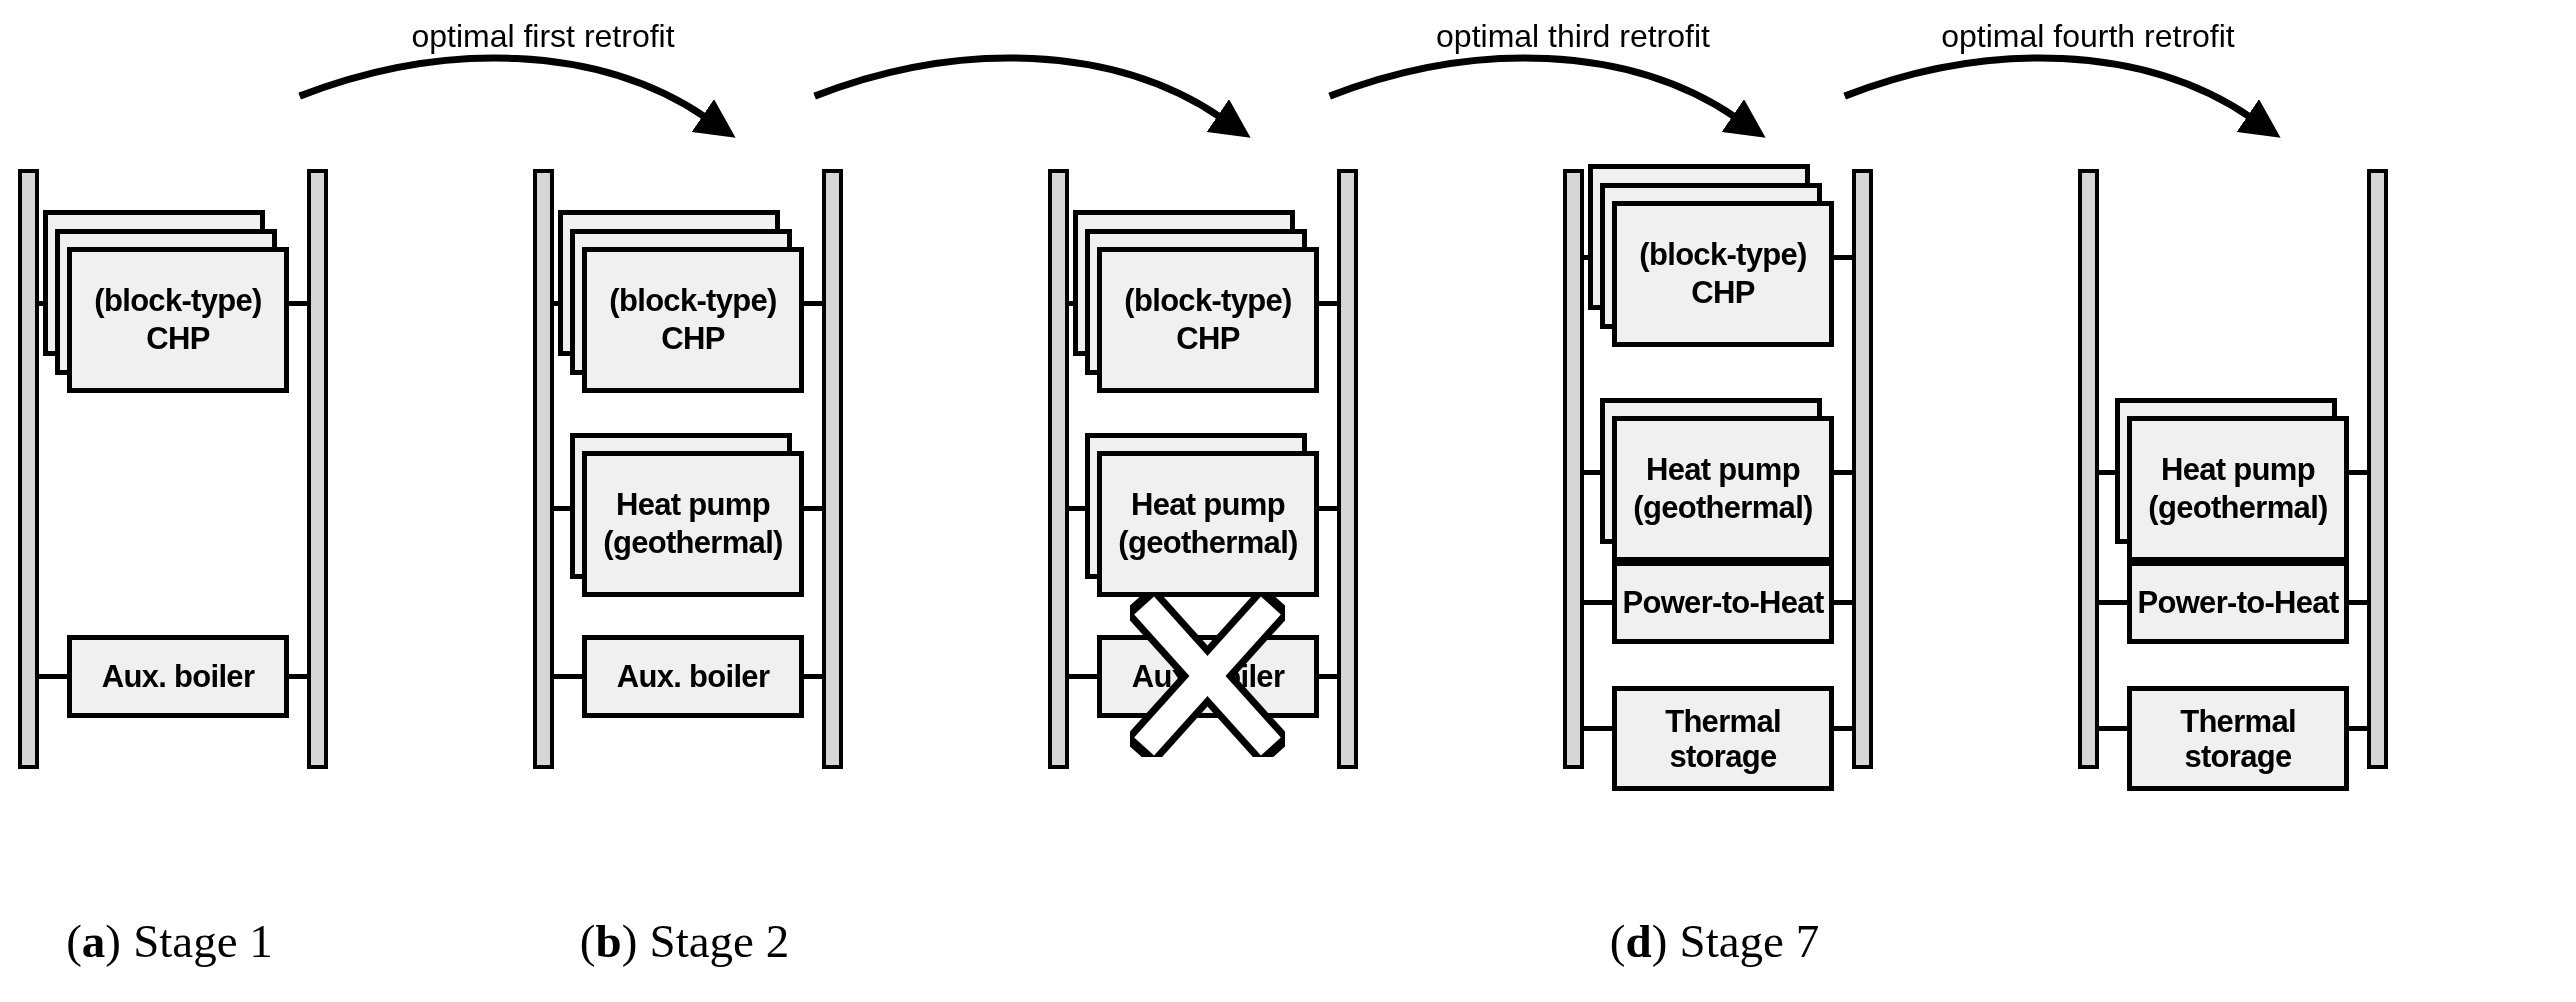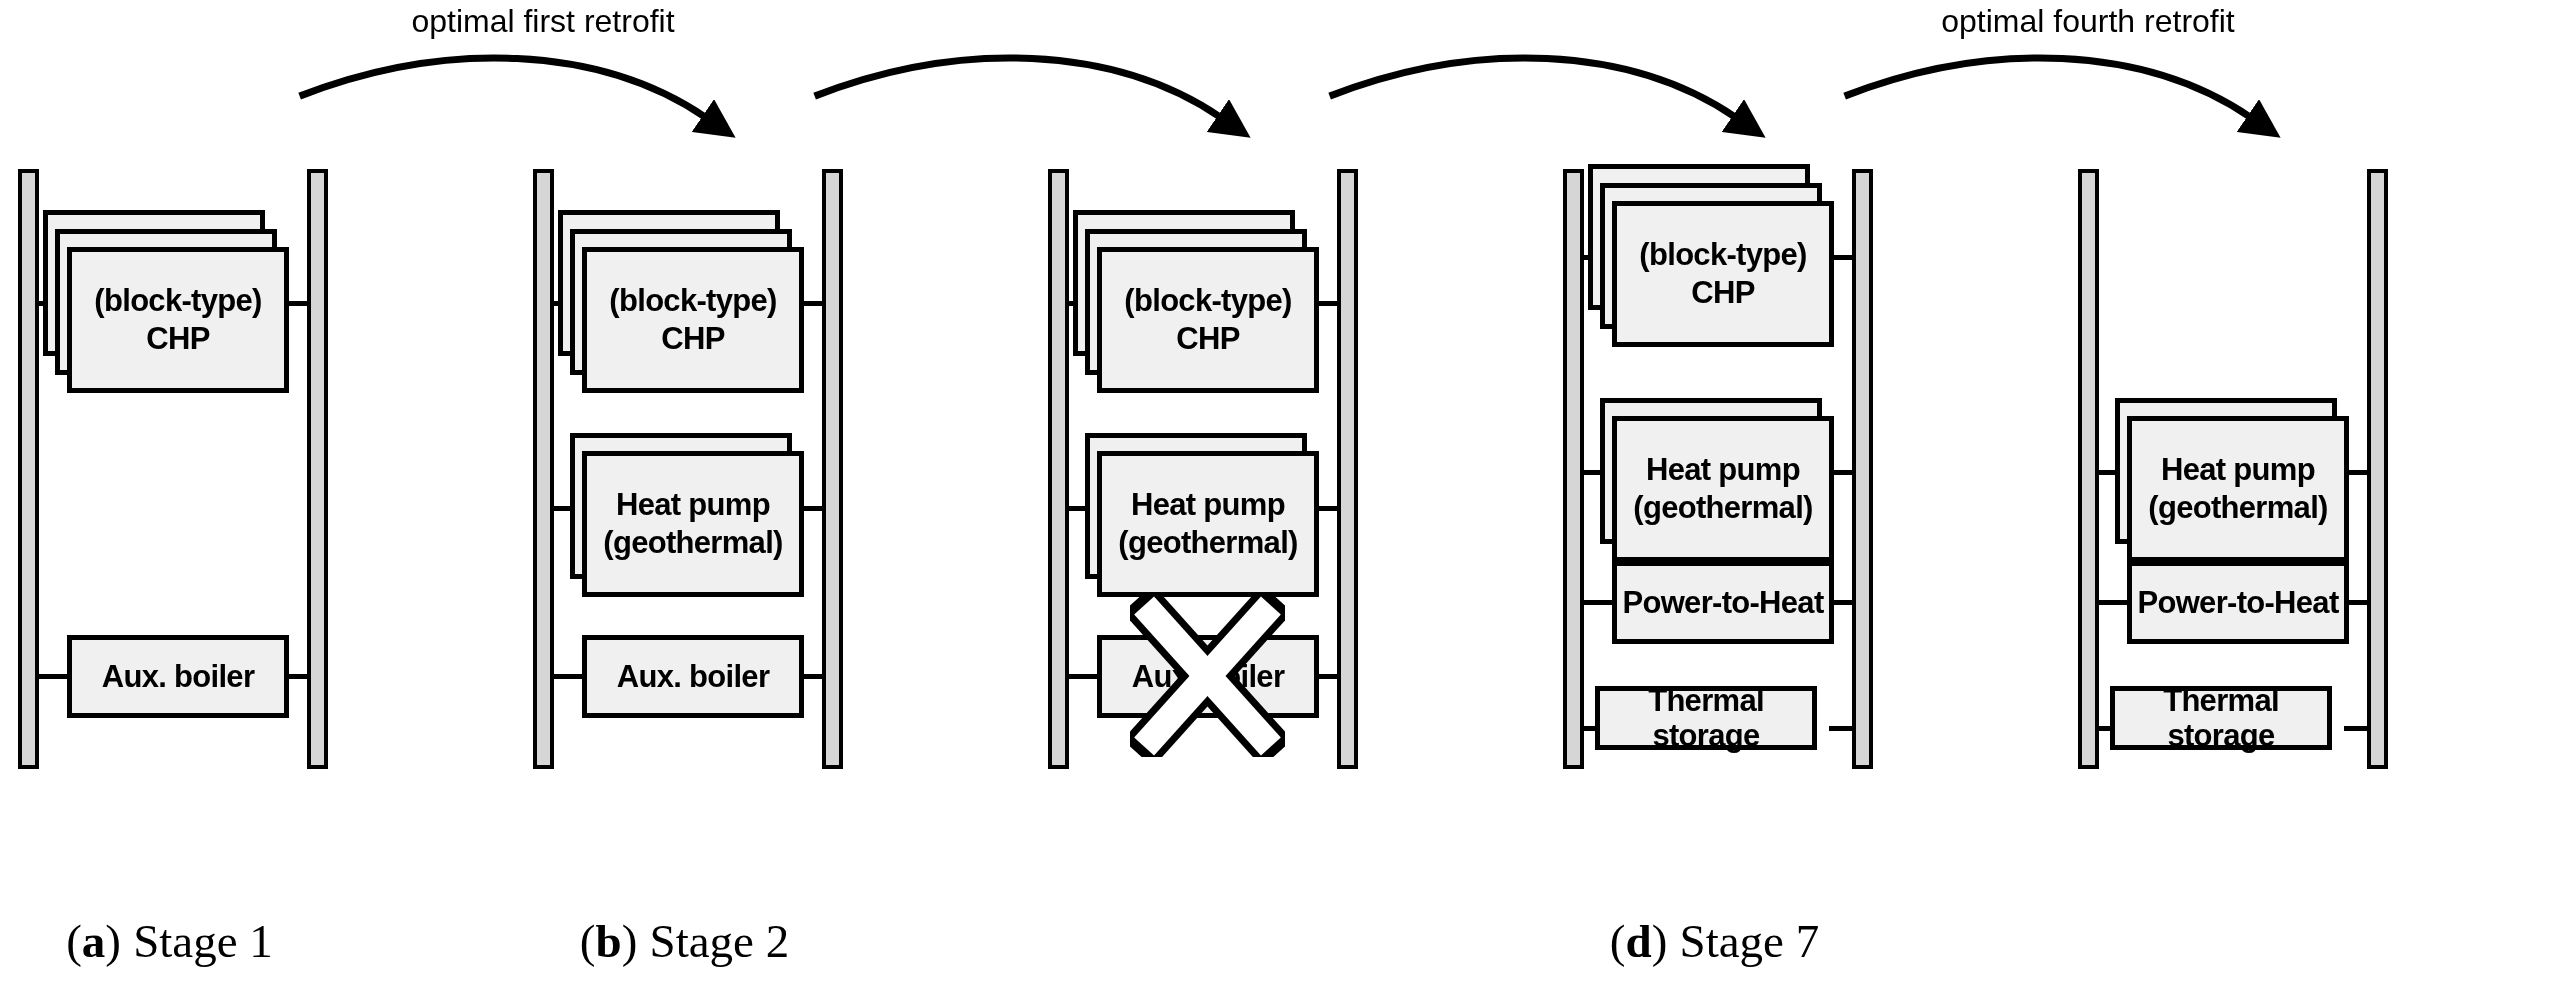--- a/index.html
+++ b/index.html
@@ -12,24 +12,24 @@
   .bus.right{left:307px;}
   .hline{position:absolute;height:5px;background:#000;}
   .hl-l{left:37px;width:35px;}
   .hl-r{left:284px;width:25px;}
   .box{position:absolute;width:222px;background:#f0f0f0;border:5.6px solid #000;
        box-sizing:border-box;display:flex;flex-direction:column;align-items:center;
        justify-content:center;text-align:center;
        font-weight:bold;font-size:31px;line-height:38px;letter-spacing:-0.7px;}
   .box.tall{height:146px;left:67px;}
   .box.short{height:83px;left:67px;}
-  .box.short2{height:64px;left:50px;line-height:35px;}
+  .box.short2{height:105px;left:67px;line-height:35px;}
   .box.b2{left:55px;}
   .box.b1{left:43px;}
-  .retrofit-label{position:absolute;top:2px;width:522px;text-align:center;
+  .retrofit-label{position:absolute;top:17px;width:522px;text-align:center;
        font-size:32px;line-height:38px;font-weight:normal;}
   .arrow-svg{position:absolute;top:34px;width:480px;height:120px;}
   .cross-svg{position:absolute;width:155px;height:162px;left:100px;top:595px;}
   .caption{position:absolute;top:914px;width:339px;left:0;text-align:center;
        font-family:"Liberation Serif",serif;font-size:47px;line-height:54px;}
   .caption .letter{font-weight:bold;}
   .caption .rest{margin-left:0.26em;}
 </style>
 </head>
 <body>
@@ -43,20 +43,21 @@
         <path d="M0,0 L10,5 L0,10 Z" fill="#000"></path>
       </marker>
     </defs>
     <path d="M 25 88 C 230 8 450 16 600 118" fill="none" stroke="#000" stroke-width="10" marker-end="url(#ah)"></path>
   </svg>
 
   <svg class="arrow-svg" style="left:797px" viewBox="0 0 680 170">
     <path d="M 25 88 C 230 8 450 16 600 118" fill="none" stroke="#000" stroke-width="10" marker-end="url(#ah)"></path>
   </svg>
 
+  <div class="retrofit-label" style="left:1312px">optimal third retrofit</div>
   <svg class="arrow-svg" style="left:1312px" viewBox="0 0 680 170">
     <path d="M 25 88 C 230 8 450 16 600 118" fill="none" stroke="#000" stroke-width="10" marker-end="url(#ah)"></path>
   </svg>
 
   <div class="retrofit-label" style="left:1827px">optimal fourth retrofit</div>
   <svg class="arrow-svg" style="left:1827px" viewBox="0 0 680 170">
     <path d="M 25 88 C 230 8 450 16 600 118" fill="none" stroke="#000" stroke-width="10" marker-end="url(#ah)"></path>
   </svg>
 
   <div class="panel" style="left:0px">

